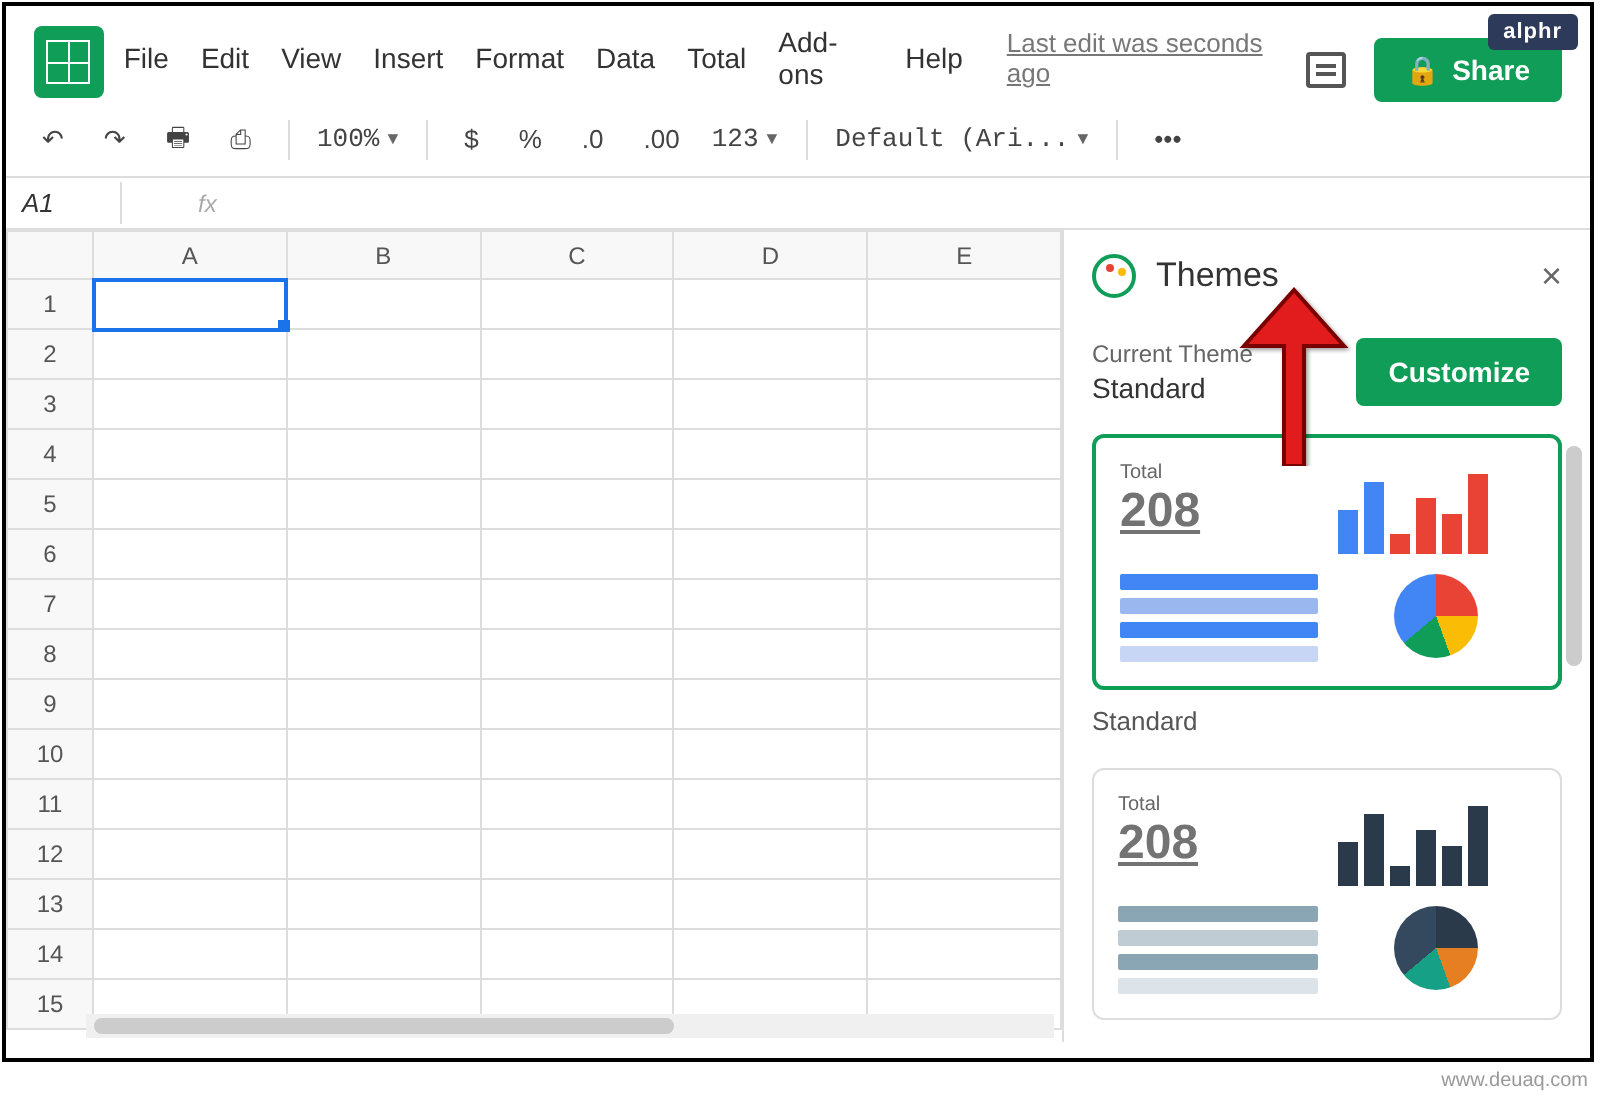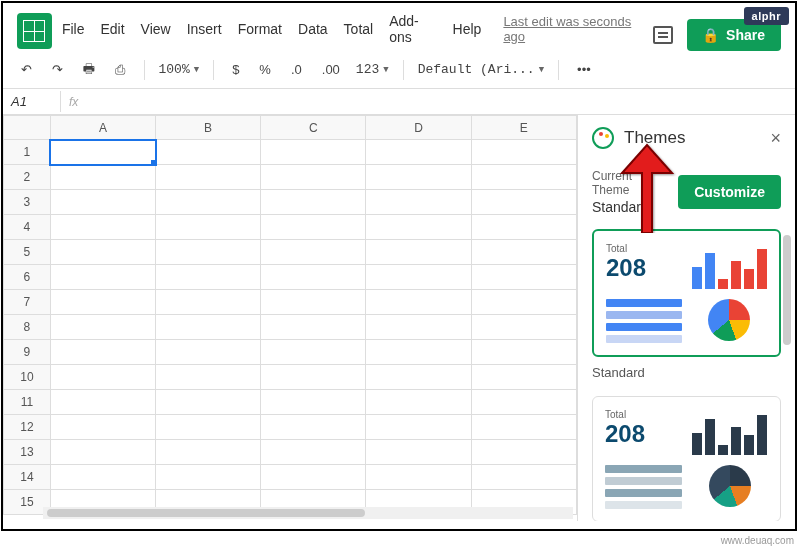--- a/index.html
+++ b/index.html
@@ -25,51 +25,51 @@
 .comment-icon::after{content:'';position:absolute;top:4px;left:3px;right:3px;height:2px;background:#555;box-shadow:0 4px 0 #555;}
 
 .toolbar { display:flex; align-items:center; gap:12px; padding:6px 14px; border-bottom:1px solid #ddd; color:#444; font-size:13px; height:38px;}
 .toolbar .sep { width:1px; height:20px; background:#ddd; margin:0 2px;}
 .tb-item { padding:2px 4px; cursor:default;}
 .tb-select{display:flex;align-items:center;gap:4px;font-family:Liberation Mono, monospace;}
 .tb-arrow{font-size:9px;color:#666;}
 
 .name-box-row { display:flex; align-items:center; border-bottom:1px solid #ddd; height:26px;}
 .name-box { width:58px; padding:3px 8px; font-size:13px; color:#333; border-right:1px solid #ddd;font-style:italic;}
-.fx { padding:2px 8px; color:#aaa; font-style:italic; font-size:12px;}
+.fx { padding:2px 8px; color:#aaa; font-style:italic; font-size:12px;margin-left:30px;}
 
 .main { display:flex; height:calc(100% - 120px);}
 .sheet { flex:1; overflow:hidden; position:relative;}
 table { border-collapse:collapse; width:100%;}
 th, td { border:1px solid #ddd; font-size:12px; color:#555; font-weight:normal;}
 th.col { height:24px; background:#f8f8f8; width:90px;}
 th.rowh { width:40px; background:#f8f8f8; height:25px; text-align:center;}
 td { height:25px; background:#fff;}
 td.selected { outline:2px solid #1a73e8; outline-offset:-1px; position:relative;}
 td.selected::after{content:'';position:absolute;right:-2px;bottom:-2px;width:6px;height:6px;background:#1a73e8;}
 .hscroll{position:absolute;bottom:2px;left:40px;right:4px;height:12px;background:#f0f0f0;display:flex;align-items:center;}
 .hscroll .thumb{width:60%;height:8px;background:#ccc;border-radius:4px;margin-left:4px;}
 
-.panel { width:218px; border-left:1px solid #ddd; display:flex; flex-direction:column; background:#fff;}
+.panel { width:264px; border-left:1px solid #ddd; display:flex; flex-direction:column; background:#fff;}
 .panel-head { display:flex; align-items:center; padding:12px 14px; gap:10px;}
 .palette-icon { width:22px; height:22px; border:2px solid #0f9d58; border-radius:50%; position:relative;}
 .palette-icon::before{content:'';position:absolute;top:3px;left:5px;width:4px;height:4px;background:#e94335;border-radius:50%;box-shadow:6px 2px 0 #fbbc05;}
 .panel-title { font-size:17px; color:#333;}
 .close-x { margin-left:auto; font-size:18px; color:#666; cursor:default;}
 .panel-sub { display:flex; align-items:center; padding:8px 14px 14px; gap:8px;}
 .ct-block{display:flex;flex-direction:column;gap:2px;}
 .ct-label{font-size:12px;color:#666;}
 .ct-val{font-size:14px;color:#333;}
 .customize-btn{margin-left:auto;background:#0f9d58;color:#fff;padding:9px 16px;border-radius:4px;font-size:14px;font-weight:bold;}
 
 .theme-list{padding:0 14px; overflow-y:auto; flex:1; position:relative;}
 .theme-card{border:1px solid #ddd;border-radius:6px;padding:12px;margin-bottom:8px; display:grid; grid-template-columns:1fr 1fr; grid-template-rows:auto auto; gap:10px;}
 .theme-card.sel{border:2px solid #0f9d58;}
 .card-total{font-size:10px;color:#666;}
-.card-num{font-size:24px;font-weight:bold;color:#0c4a6e;}
+.card-num{font-size:24px;font-weight:bold;color:#737373;text-decoration:underline;}
 .mini-bars{display:flex;align-items:flex-end;gap:3px;height:46px;}
 .mini-bars div{width:10px;}
 .mini-table{display:flex;flex-direction:column;gap:4px;}
 .mini-table div{height:8px;border-radius:1px;}
 .pie{width:42px;height:42px;border-radius:50%;}
 .pie.std{background:conic-gradient(#e94335 0 90deg,#fbbc05 90deg 160deg,#0f9d58 160deg 230deg,#4285f4 230deg 360deg);}
 .pie.dark{background:conic-gradient(#2a3a4a 0 90deg,#e67e22 90deg 160deg,#16a085 160deg 230deg,#34495e 230deg 360deg);}
 .theme-name{font-size:13px;color:#555;margin-bottom:16px;}
 .vscroll{position:absolute;right:2px;top:2px;bottom:2px;width:10px;}
 .vscroll .thumb{width:8px;height:110px;background:#ccc;border-radius:4px;margin-top:4px;}

